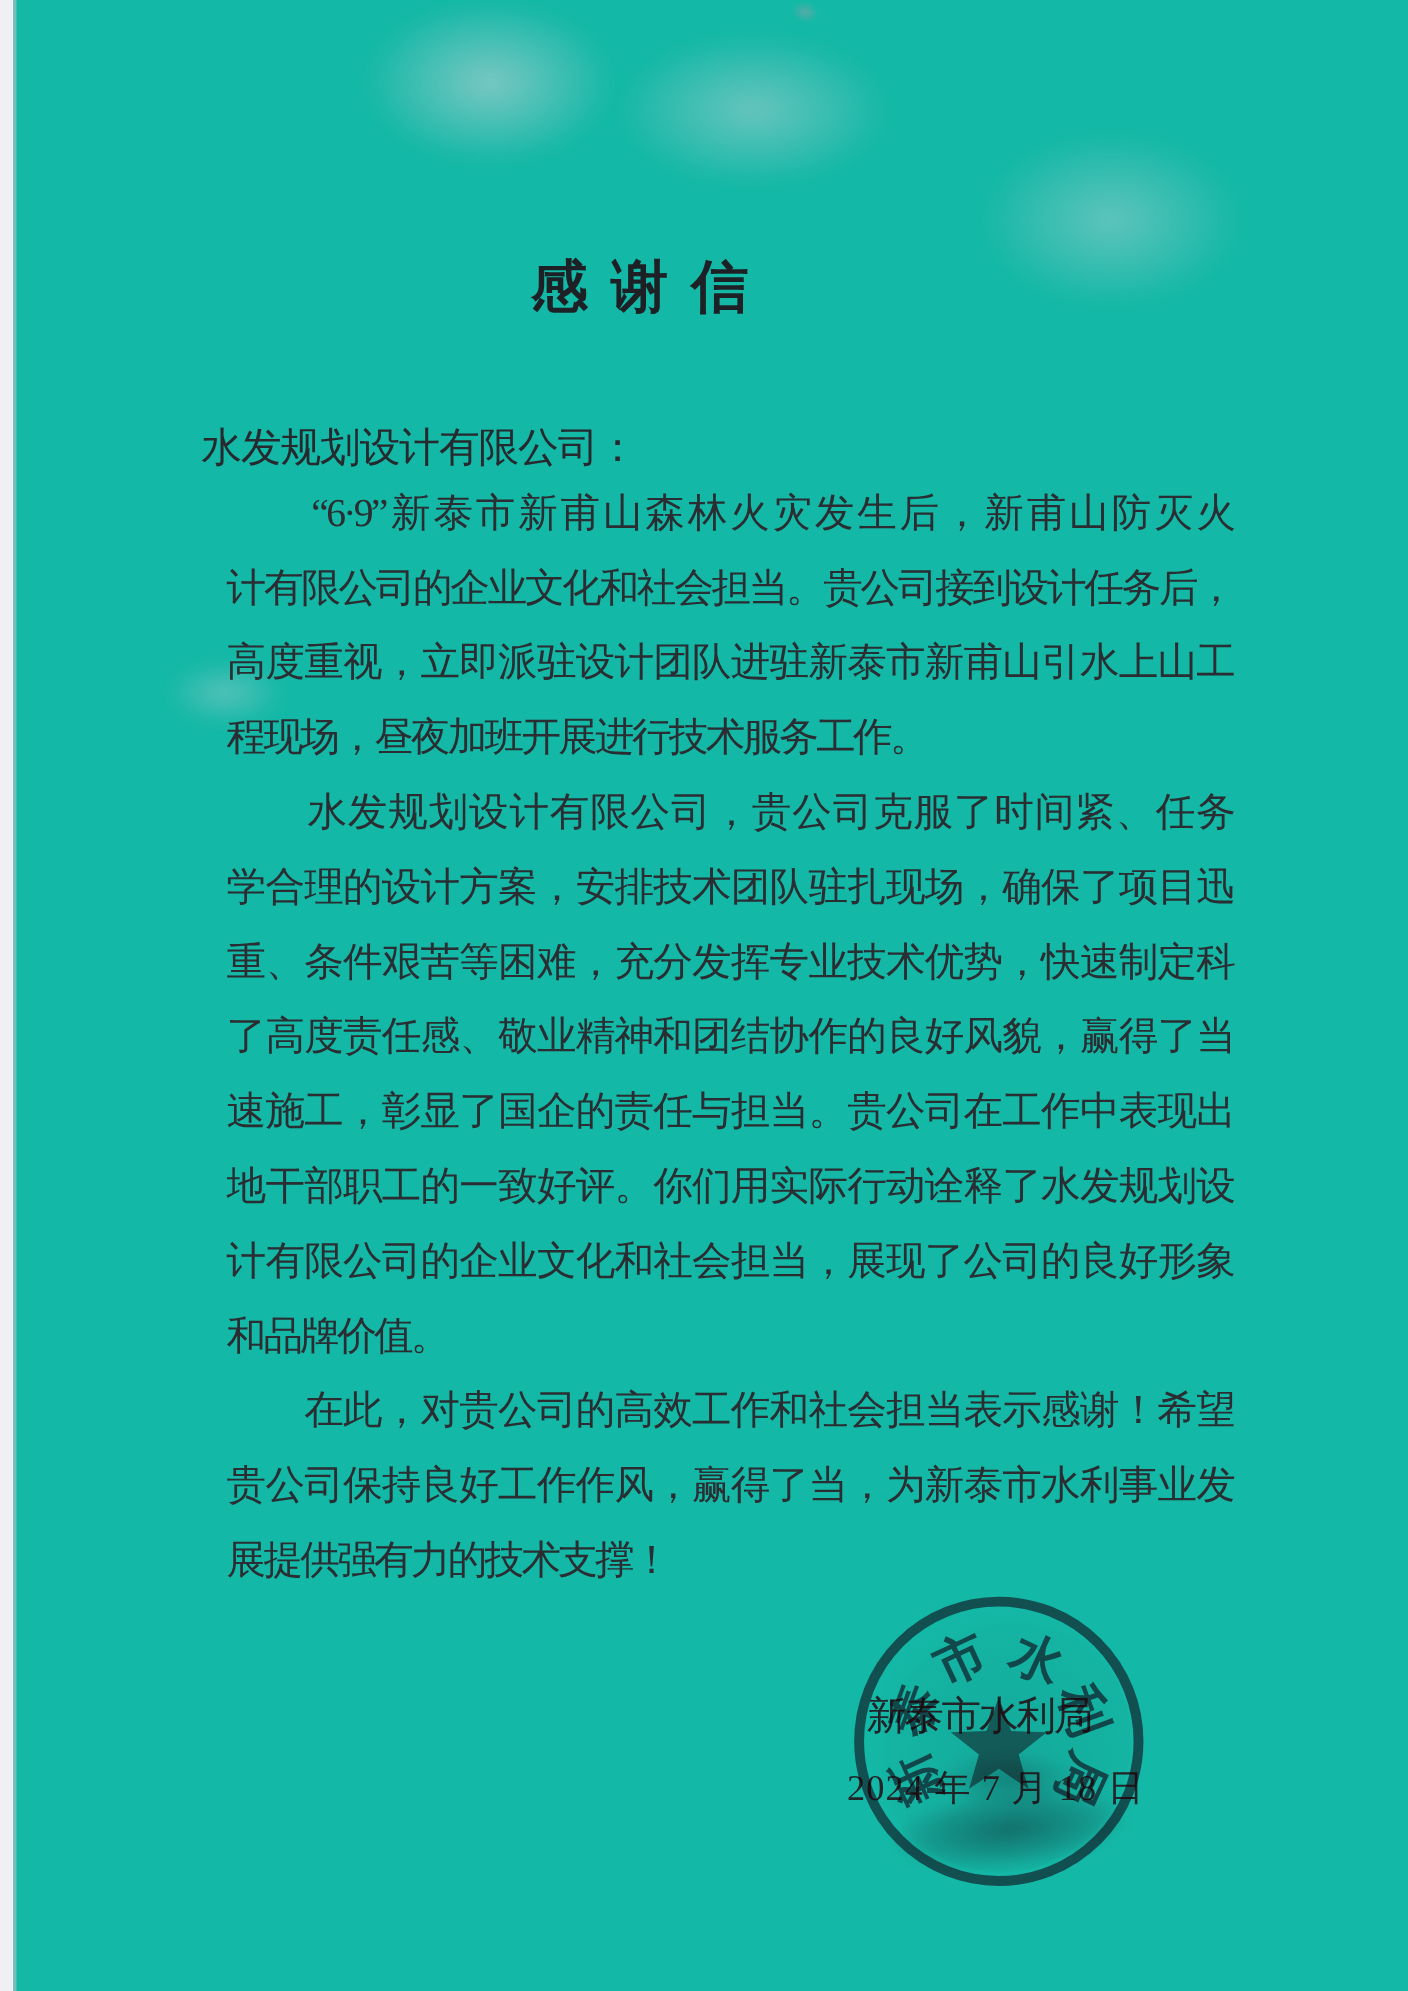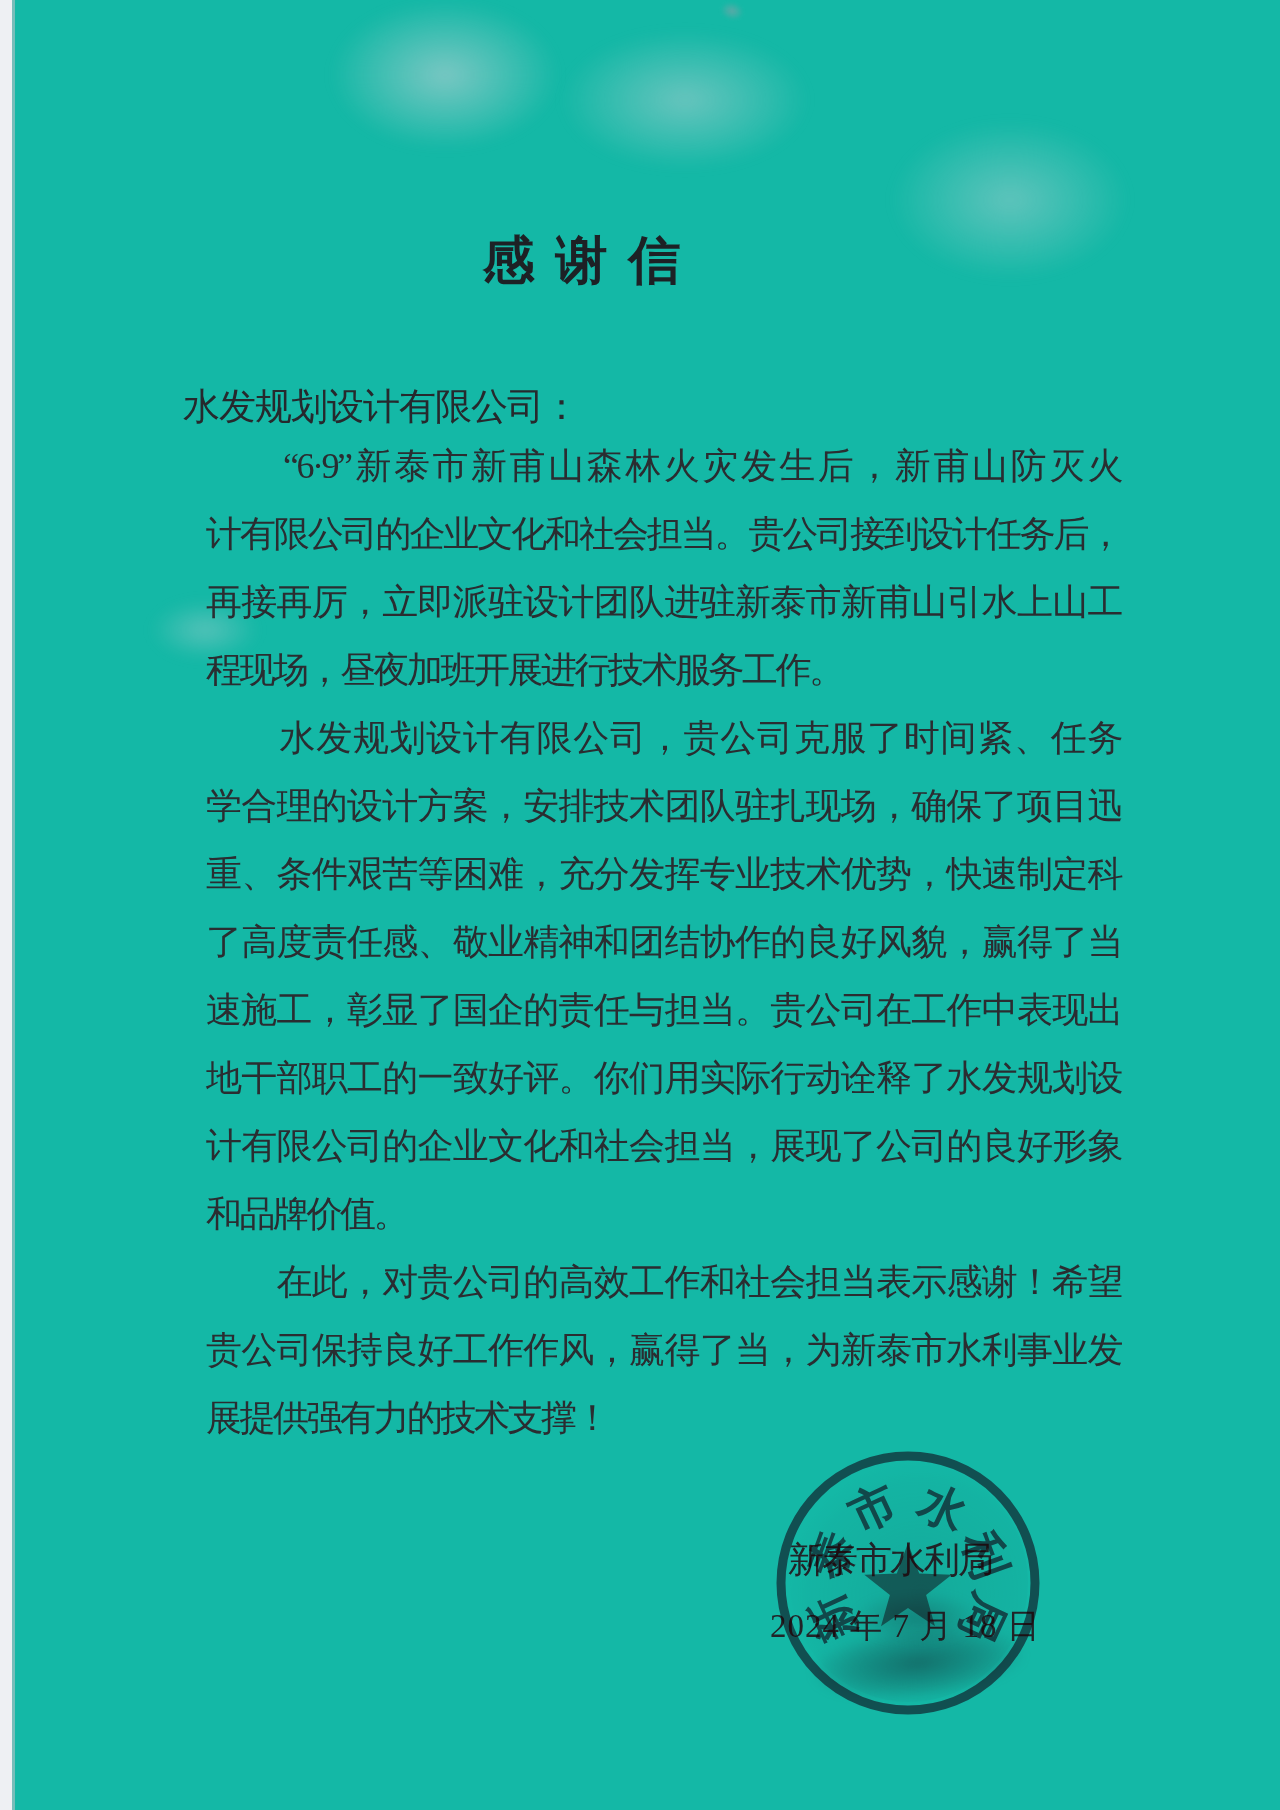--- a/index.html
+++ b/index.html
@@ -94,21 +94,21 @@
   <div class="mark-top"></div>
 
   <div class="title">感谢信</div>
 
   <div class="salutation">水发规划设计有限公司：</div>
 
   <div class="letter-body">
       <div class="para">
         <div class="line">　　“6·9”新泰市新甫山森林火灾发生后，新甫山防灭火</div>
         <div class="line">计有限公司的企业文化和社会担当。贵公司接到设计任务后，</div>
-        <div class="line">再接再厉，立即派驻设计团队进驻新泰市新甫山引水上山工</div>
+        <div class="line">高度重视，立即派驻设计团队进驻新泰市新甫山引水上山工</div>
         <div class="line line-end">程现场，昼夜加班开展进行技术服务工作。</div>
       </div>
       <div class="para">
         <div class="line">　　水发规划设计有限公司，贵公司克服了时间紧、任务</div>
         <div class="line">学合理的设计方案，安排技术团队驻扎现场，确保了项目迅</div>
         <div class="line">重、条件艰苦等困难，充分发挥专业技术优势，快速制定科</div>
         <div class="line">了高度责任感、敬业精神和团结协作的良好风貌，赢得了当</div>
         <div class="line">速施工，彰显了国企的责任与担当。贵公司在工作中表现出</div>
         <div class="line">地干部职工的一致好评。你们用实际行动诠释了水发规划设</div>
         <div class="line">计有限公司的企业文化和社会担当，展现了公司的良好形象</div>

